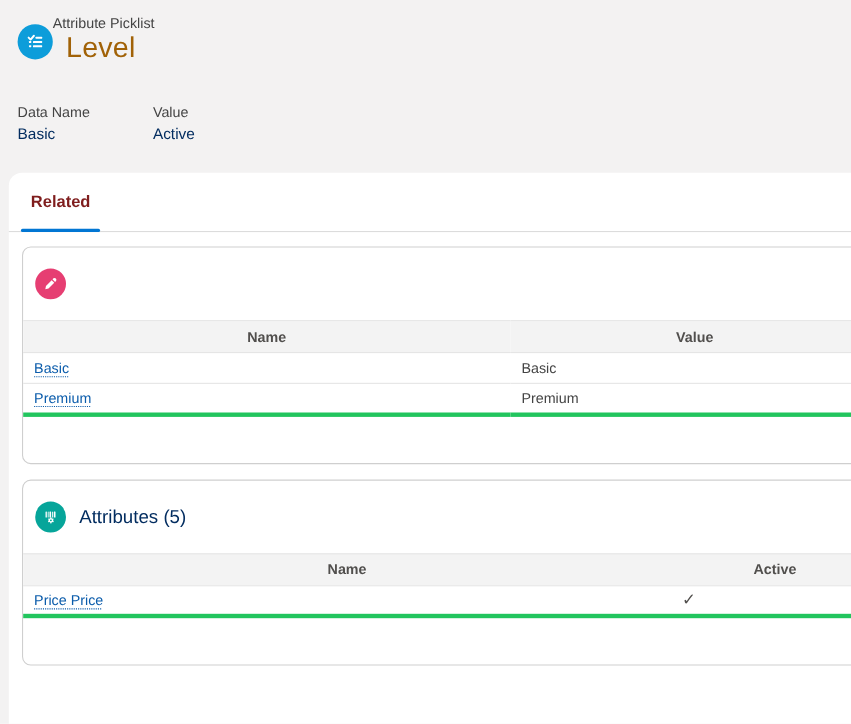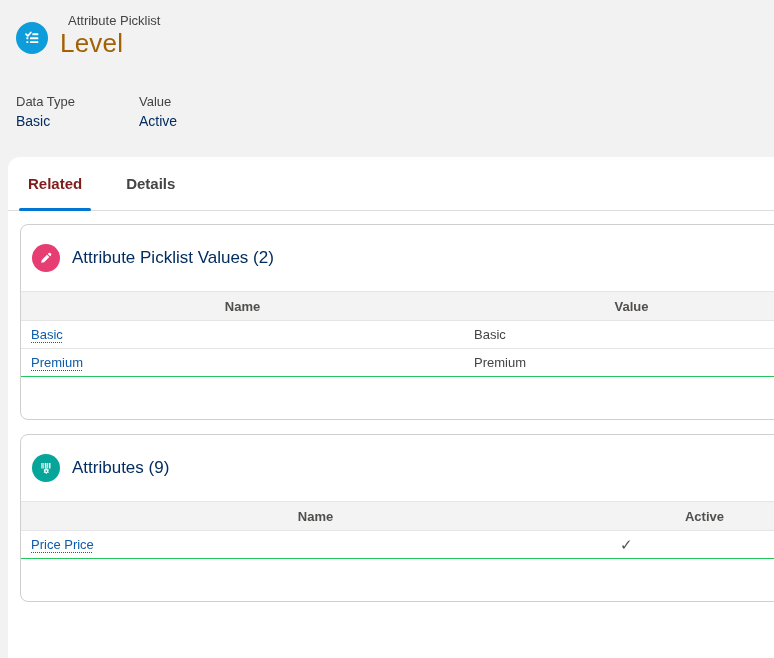--- a/index.html
+++ b/index.html
@@ -12,21 +12,21 @@
   }
 
   
   .entity-icon {
     position:absolute; left:16px; top:22px;
     width:32px; height:32px; border-radius:50%;
     background:#0D9DDA;
     display:flex; align-items:center; justify-content:center;
   }
   .entity-label {
-    position:absolute; left:68px; top:13px;
+    position:absolute; left:48px; top:13px;
     font-size:13px; color:#444444;text-align:right;
   }
   .page-title {
     position:absolute; left:60px; top:28px;
     font-size:26px; font-weight:400; color:#a16207;
     letter-spacing:.2px;
   }
   .fields { position:absolute; left:16px; top:94px; display:flex; }
   .field:first-child { width:123px; }
   .field-label { font-size:13px; color:#444444; margin-bottom:4px; }
@@ -79,21 +79,21 @@
     background:#F3F3F3;
     border-top:1px solid #E5E5E5; border-bottom:1px solid #E5E5E5;
     text-align:center; font-weight:700; color:#514F4D;
     padding:0 10px; height:29px;
   }
   .data-table td {
     padding:0 10px; height:28px;
     border-bottom:1px solid #E5E5E5;
     color:#444444;
   }
-  .data-table tbody tr:last-child td { border-bottom:1px solid #22c55e; }
+  .data-table tbody tr:last-child td { border-bottom:4px solid #22c55e; }
   .card-1 th.col-first { width:443px; }
   .card-2 th.col-first { width:589px; }
 
   a.record-link {
     color:#0B5CAB;
     text-decoration:underline dotted;
     text-decoration-thickness:1px;
     text-underline-offset:3px;
   }
   .check { font-size:15px; color:#514F4D; }
@@ -110,45 +110,43 @@
     <rect x="9.6" y="11.2" width="10" height="2.2" rx="0.6" fill="#fff"></rect>
     <rect x="5.2" y="15.8" width="2.5" height="2.2" rx="0.5" fill="#fff"></rect>
     <rect x="9.6" y="15.8" width="10" height="2.2" rx="0.6" fill="#fff"></rect>
   </svg>
 </div>
 <div class="entity-label">Attribute Picklist</div>
 <h1 class="page-title">Level</h1>
 
 <div class="fields">
   <div class="field">
-    <div class="field-label">Data Type</div>
+    <div class="field-label">Data Name</div>
     <div class="field-value">Basic</div>
   </div>
   <div class="field">
     <div class="field-label">Value</div>
     <div class="field-value">Active</div>
   </div>
 </div>
 
 <div class="panel">
 
   <div class="tabs">
     <div class="tab active">Related</div>
-    <div class="tab inactive">Details</div>
   </div>
 
   <div class="card card-1">
     <div class="card-header">
       <div class="card-icon pink">
         <svg width="16" height="16" viewBox="0 0 24 24" fill="#fff">
           <path d="M15.9 4.6 a2.5 2.5 0 0 1 3.5 3.5 l-1.3 1.3 -3.5 -3.5 z"></path>
           <path d="M13.5 7 l3.5 3.5 -7.9 7.9 -4.3 0.9 0.9 -4.3 z"></path>
         </svg>
       </div>
-      <div class="card-title">Attribute Picklist Values (2)</div>
     </div>
     <table class="data-table">
       <thead>
         <tr>
           <th class="col-first">Name</th>
           <th>Value</th>
         </tr>
       </thead>
       <tbody>
         <tr>
@@ -175,21 +173,21 @@
           <rect x="16.3" y="4.6" width="2.4" height="8.2" rx="0.5" fill="#fff"></rect>
           <g transform="translate(12.4,16.6)">
             <rect x="-0.9" y="-4.2" width="1.8" height="8.4" rx="0.6" fill="#fff"></rect>
             <rect x="-0.9" y="-4.2" width="1.8" height="8.4" rx="0.6" fill="#fff" transform="rotate(60)"></rect>
             <rect x="-0.9" y="-4.2" width="1.8" height="8.4" rx="0.6" fill="#fff" transform="rotate(120)"></rect>
             <circle r="3" fill="#fff"></circle>
             <circle r="1.3" fill="#06A59A"></circle>
           </g>
         </svg>
       </div>
-      <div class="card-title">Attributes (9)</div>
+      <div class="card-title">Attributes (5)</div>
     </div>
     <table class="data-table">
       <thead>
         <tr>
           <th class="col-first">Name</th>
           <th>Active</th>
         </tr>
       </thead>
       <tbody>
         <tr>

